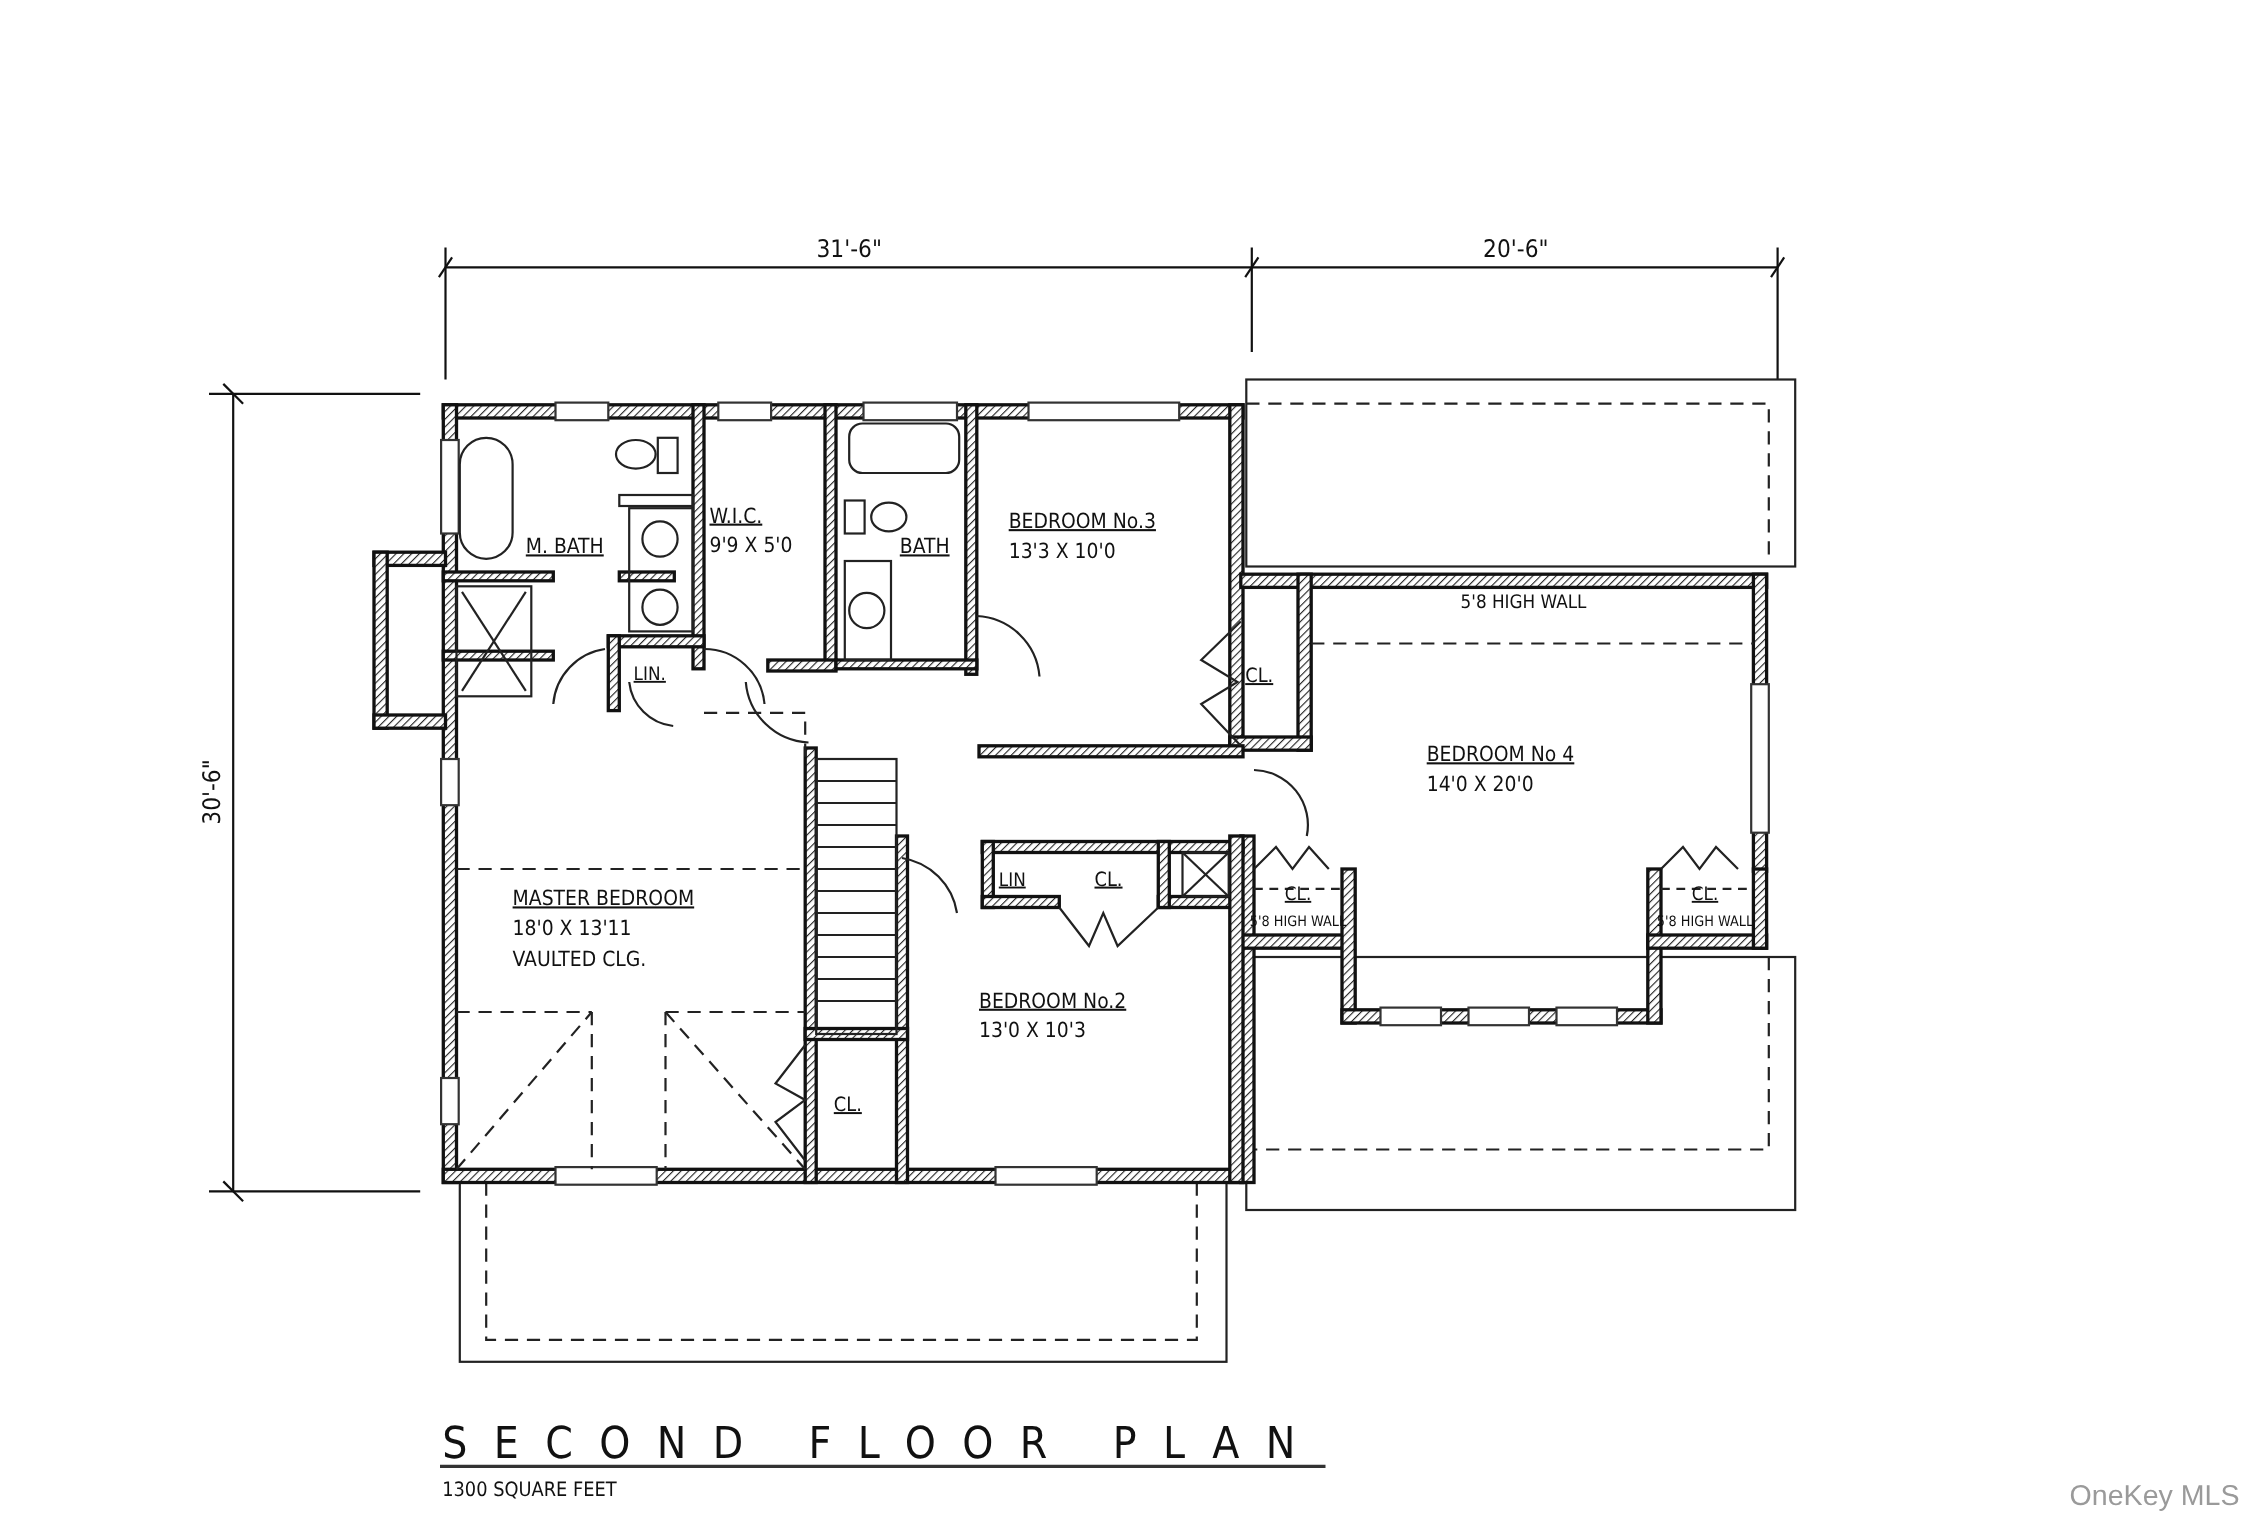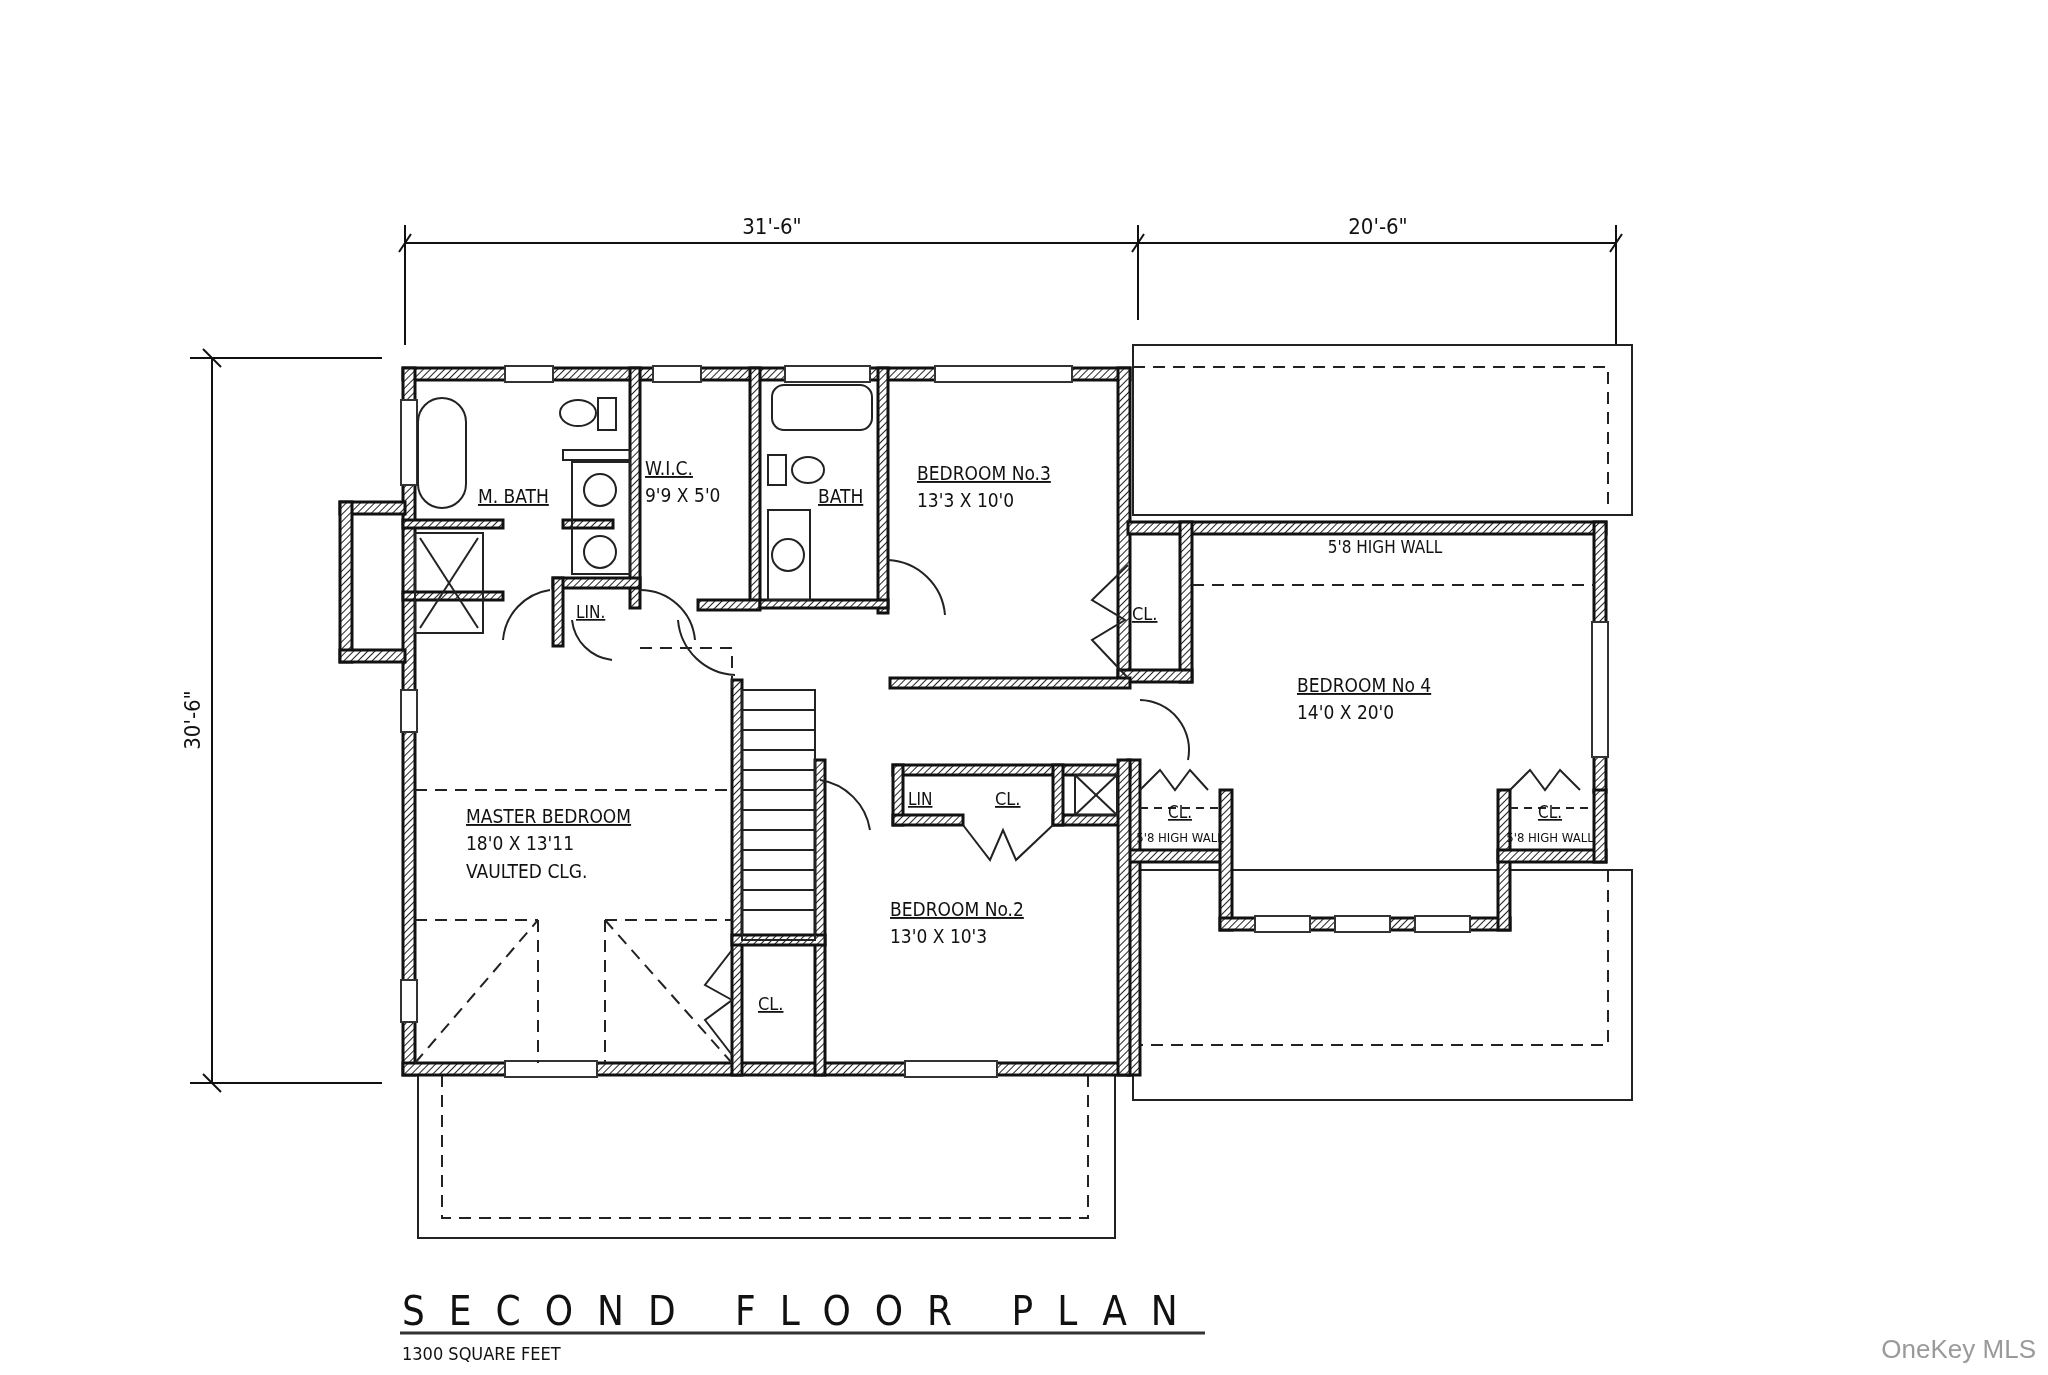--- a/index.html
+++ b/index.html
@@ -1,19 +1,19 @@
 <!DOCTYPE html>
 <html><head>
 <meta charset="utf-8">
 <style>
   html,body{margin:0;padding:0;background:#fff;}
   body{width:2048px;height:1375px;position:relative;overflow:hidden;font-family:"DejaVu Sans",sans-serif;}
   svg{position:absolute;left:0;top:0;}
   .lbl{font-family:"DejaVu Sans Condensed","DejaVu Sans",sans-serif;fill:#111;}
-  .wm{position:absolute;right:12px;bottom:10px;font-family:"Liberation Sans",sans-serif;font-size:26px;color:#9a9a9a;}
+  .wm{position:absolute;right:12px;bottom:0;font-family:"Liberation Sans",sans-serif;font-size:26px;color:#9a9a9a;}
 </style>
 </head>
 <body>
 
 <svg width="2048" height="1375" viewBox="0 0 2048 1375">
   <defs>
     <pattern id="hatch" width="5" height="5" patternUnits="userSpaceOnUse" patternTransform="rotate(45)">
       <rect width="5" height="5" fill="#fff"></rect>
       <line x1="0" y1="0" x2="0" y2="5" stroke="#222" stroke-width="2"></line>
     </pattern>

